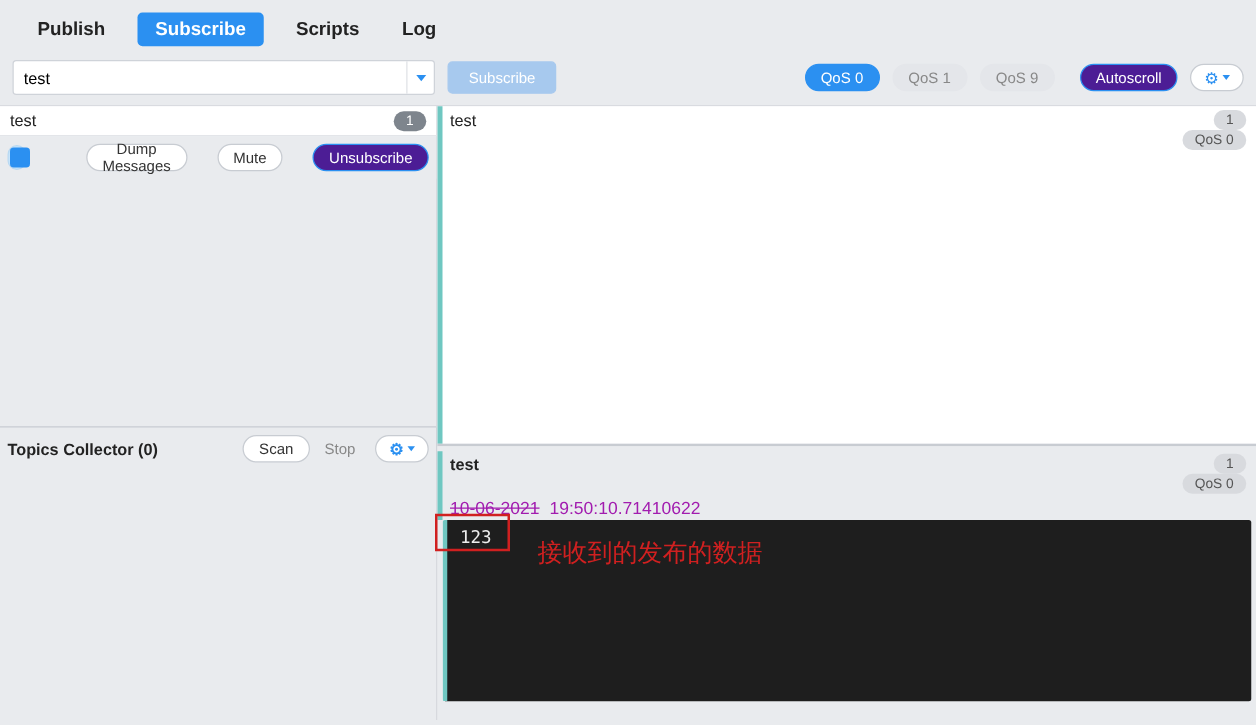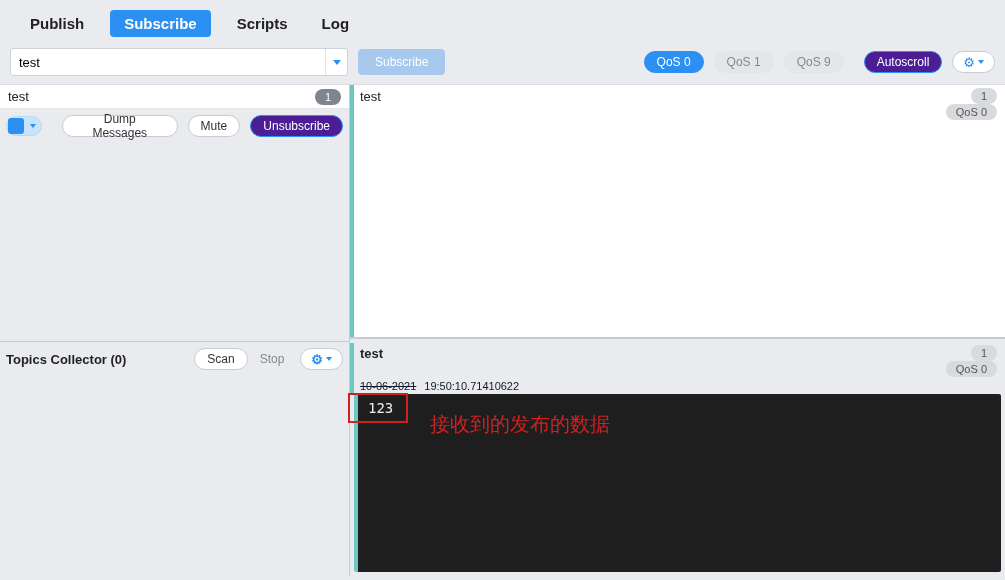--- a/index.html
+++ b/index.html
@@ -138,21 +138,21 @@
   }
   .topic-header .tname { flex:1; font-size:13px; padding:1px 0;}
   .count-pill {
     background:#7e858d; color:#fff;
     border-radius:10px; padding:0 10px;
     font-size:11px; height:16px; line-height:16px;
     min-width:20px; text-align:center;
   }
   .topic-actions {
     display:flex; align-items:center;
-    padding:6px 6px; gap:10px;
+    padding:6px 6px; gap:24px;
     background:#e9ebee;
   }
   .topic-toggle {
     width:36px; height:20px;
     background:#c7e4fb;
     border-radius:10px;
     border:1px solid #b9d9f2;
     position:relative;
     cursor:pointer;
   }
@@ -218,34 +218,34 @@
     padding:2px 8px 0 6px;
     display:flex; flex-direction:column;
     background:#e9ebee;
   }
   .msg-header-row1 {
     display:flex; align-items:center;
   }
   .msg-header-row1 .tname { flex:1; font-weight:600;}
   .msg-meta {
     display:flex; align-items:flex-end; gap:8px;
-    font-size:11px; color:#0f172a;
+    font-size:14px; color:#a21caf;
     padding:1px 0 2px 0;
   }
   .msg-meta .date { text-decoration: line-through; }
   .msg-header-row2 {
     display:flex; justify-content:flex-end;
     padding:0 0 2px 0;
   }
   .payload-block {
     background:#1e1e1e;
     color:#eee;
     margin:0 4px 4px 4px;
     border-radius:2px;
-    height:178px;
+    height:145px;
     padding:6px 10px;
     font-family: Consolas, monospace;
     font-size:14px;
     position:relative;
     border-left:4px solid #6fc7c1;
   }
   
   .anno-box {
     position:absolute;
     border:2px solid #d02020;

